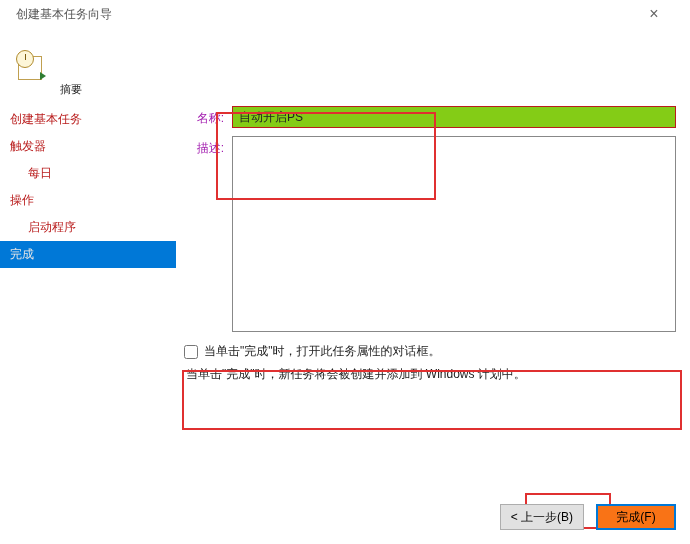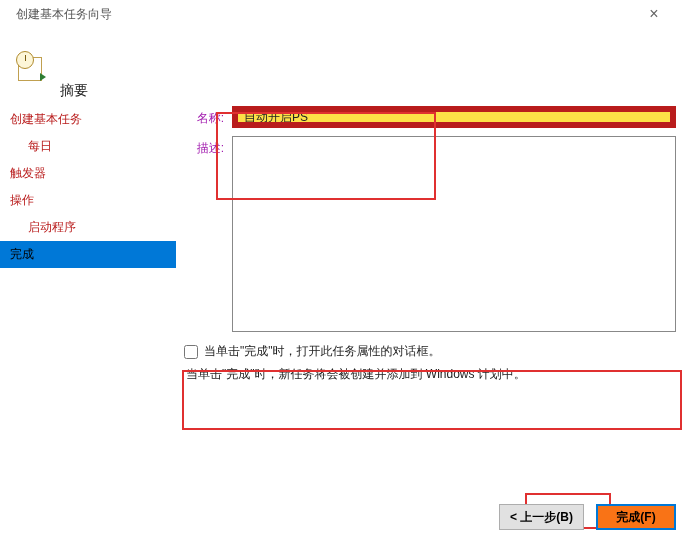--- a/index.html
+++ b/index.html
@@ -7,49 +7,49 @@
 
 .titlebar { height: 28px; display: flex; align-items: center; padding: 0 16px; color: #555; font-size: 12px; }
 .titlebar .close { margin-left: auto; font-size: 16px; color: #666; cursor: pointer; width: 40px; text-align: center; }
 
 .header { display: flex; align-items: center; gap: 12px; padding: 6px 16px 18px 16px; }
 .header-icon { width: 32px; height: 32px; position: relative; }
 .header-icon .sheet { position: absolute; left: 2px; top: 6px; width: 24px; height: 24px; background: #fff; border: 1px solid #c0a050; }
 .header-icon .clock { position: absolute; left: 0; top: 0; width: 18px; height: 18px; border-radius: 50%; background: #fdf6d8; border: 1px solid #b08b2e; }
 .header-icon .clock::after { content: ""; position: absolute; left: 8px; top: 3px; width: 1px; height: 6px; background: #7a5b10; }
 .header-icon .arrow { position: absolute; right: 2px; bottom: 2px; width: 0; height: 0; border-left: 6px solid #2e7d32; border-top: 4px solid transparent; border-bottom: 4px solid transparent; }
-.header-title { font-size: 14px; color: #222; margin-top: 48px; }
+.header-title { font-size: 11px; color: #222; margin-top: 48px; }
 
 .content { display: flex; position: absolute; top: 96px; left: 0; right: 0; bottom: 54px; }
 
 .nav { width: 176px; padding-top: 10px; }
 .nav-item { padding: 5px 10px; color: #b91c1c; font-size: 12px; cursor: pointer; }
 .nav-item.sub { padding-left: 28px; }
-.nav-item.active { background: #0078d7; color: #000000; }
+.nav-item.active { background: #0078d7; color: #e5e5e5; }
 
 .main { flex: 1; padding: 10px 14px 0 8px; position: relative; }
 
 .row { display: flex; align-items: flex-start; margin-bottom: 8px; }
 .row .lbl { width: 48px; text-align: right; padding-right: 8px; padding-top: 4px; color: #a21caf; }
 .row .fld { flex: 1; }
-.row input[type=text] { width: 100%; height: 22px; border: 6px solid #b91c1c; padding: 2px 6px; font-size: 12px; font-family: inherit; background: #fde047; color: #222; }
+.row input[type=text] { width: 100%; height: 22px; border: 1px solid #b91c1c; padding: 2px 6px; font-size: 12px; font-family: inherit; background: #84cc16; color: #222; }
 .row textarea { width: 100%; height: 196px; border: 1px solid #888; padding: 2px 6px; font-size: 12px; font-family: inherit; background: #fff; resize: none; }
 
 .chk-row { display: flex; align-items: center; gap: 6px; margin-top: 8px; color: #222; }
 .chk-row input[type=checkbox] { width: 14px; height: 14px; }
 
 .note { margin-top: 6px; color: #222; padding-left: 2px; }
 
 .hl { position: absolute; border: 2px solid #e03030; pointer-events: none; }
 .hl1 { left: 216px; top: 112px; width: 220px; height: 88px; }
 .hl2 { left: 182px; top: 370px; width: 500px; height: 60px; }
 .hl3 { left: 525px; top: 493px; width: 86px; height: 36px; }
 
 .footer { position: absolute; left: 0; right: 0; bottom: 0; height: 54px; display: flex; align-items: center; justify-content: flex-end; gap: 12px; padding: 0 14px; }
-.footer button { min-width: 80px; height: 26px; border: 1px solid #adadad; background: #e1e1e1; font-size: 12px; font-family: inherit; cursor: pointer; padding: 0 10px; font-weight: bold; }
+.footer button { min-width: 80px; height: 26px; border: 1px solid #adadad; background: #e1e1e1; font-size: 12px; font-family: inherit; cursor: pointer; padding: 0 10px; }
 .footer button.primary { border: 2px solid #0078d7; background: #f97316; }
 </style>
 </head>
 <body>
 
 <div class="titlebar">
   <span>创建基本任务向导</span>
   <span class="close">×</span>
 </div>
 
@@ -58,22 +58,22 @@
     <div class="sheet"></div>
       <div class="clock"></div>
       <div class="arrow"></div>
   </div>
   <div class="header-title">摘要</div>
 </div>
 
 <div class="content">
   <div class="nav">
     <div class="nav-item">创建基本任务</div>
+    <div class="nav-item">触发器</div>
     <div class="nav-item sub">每日</div>
-    <div class="nav-item">触发器</div>
     <div class="nav-item">操作</div>
     <div class="nav-item sub">启动程序</div>
     <div class="nav-item active">完成</div>
   </div>
 
   <div class="main">
     <div class="row">
       <div class="lbl">名称:</div>
       <div class="fld"><input type="text" value="自动开启PS" style=""></div>
     </div>

